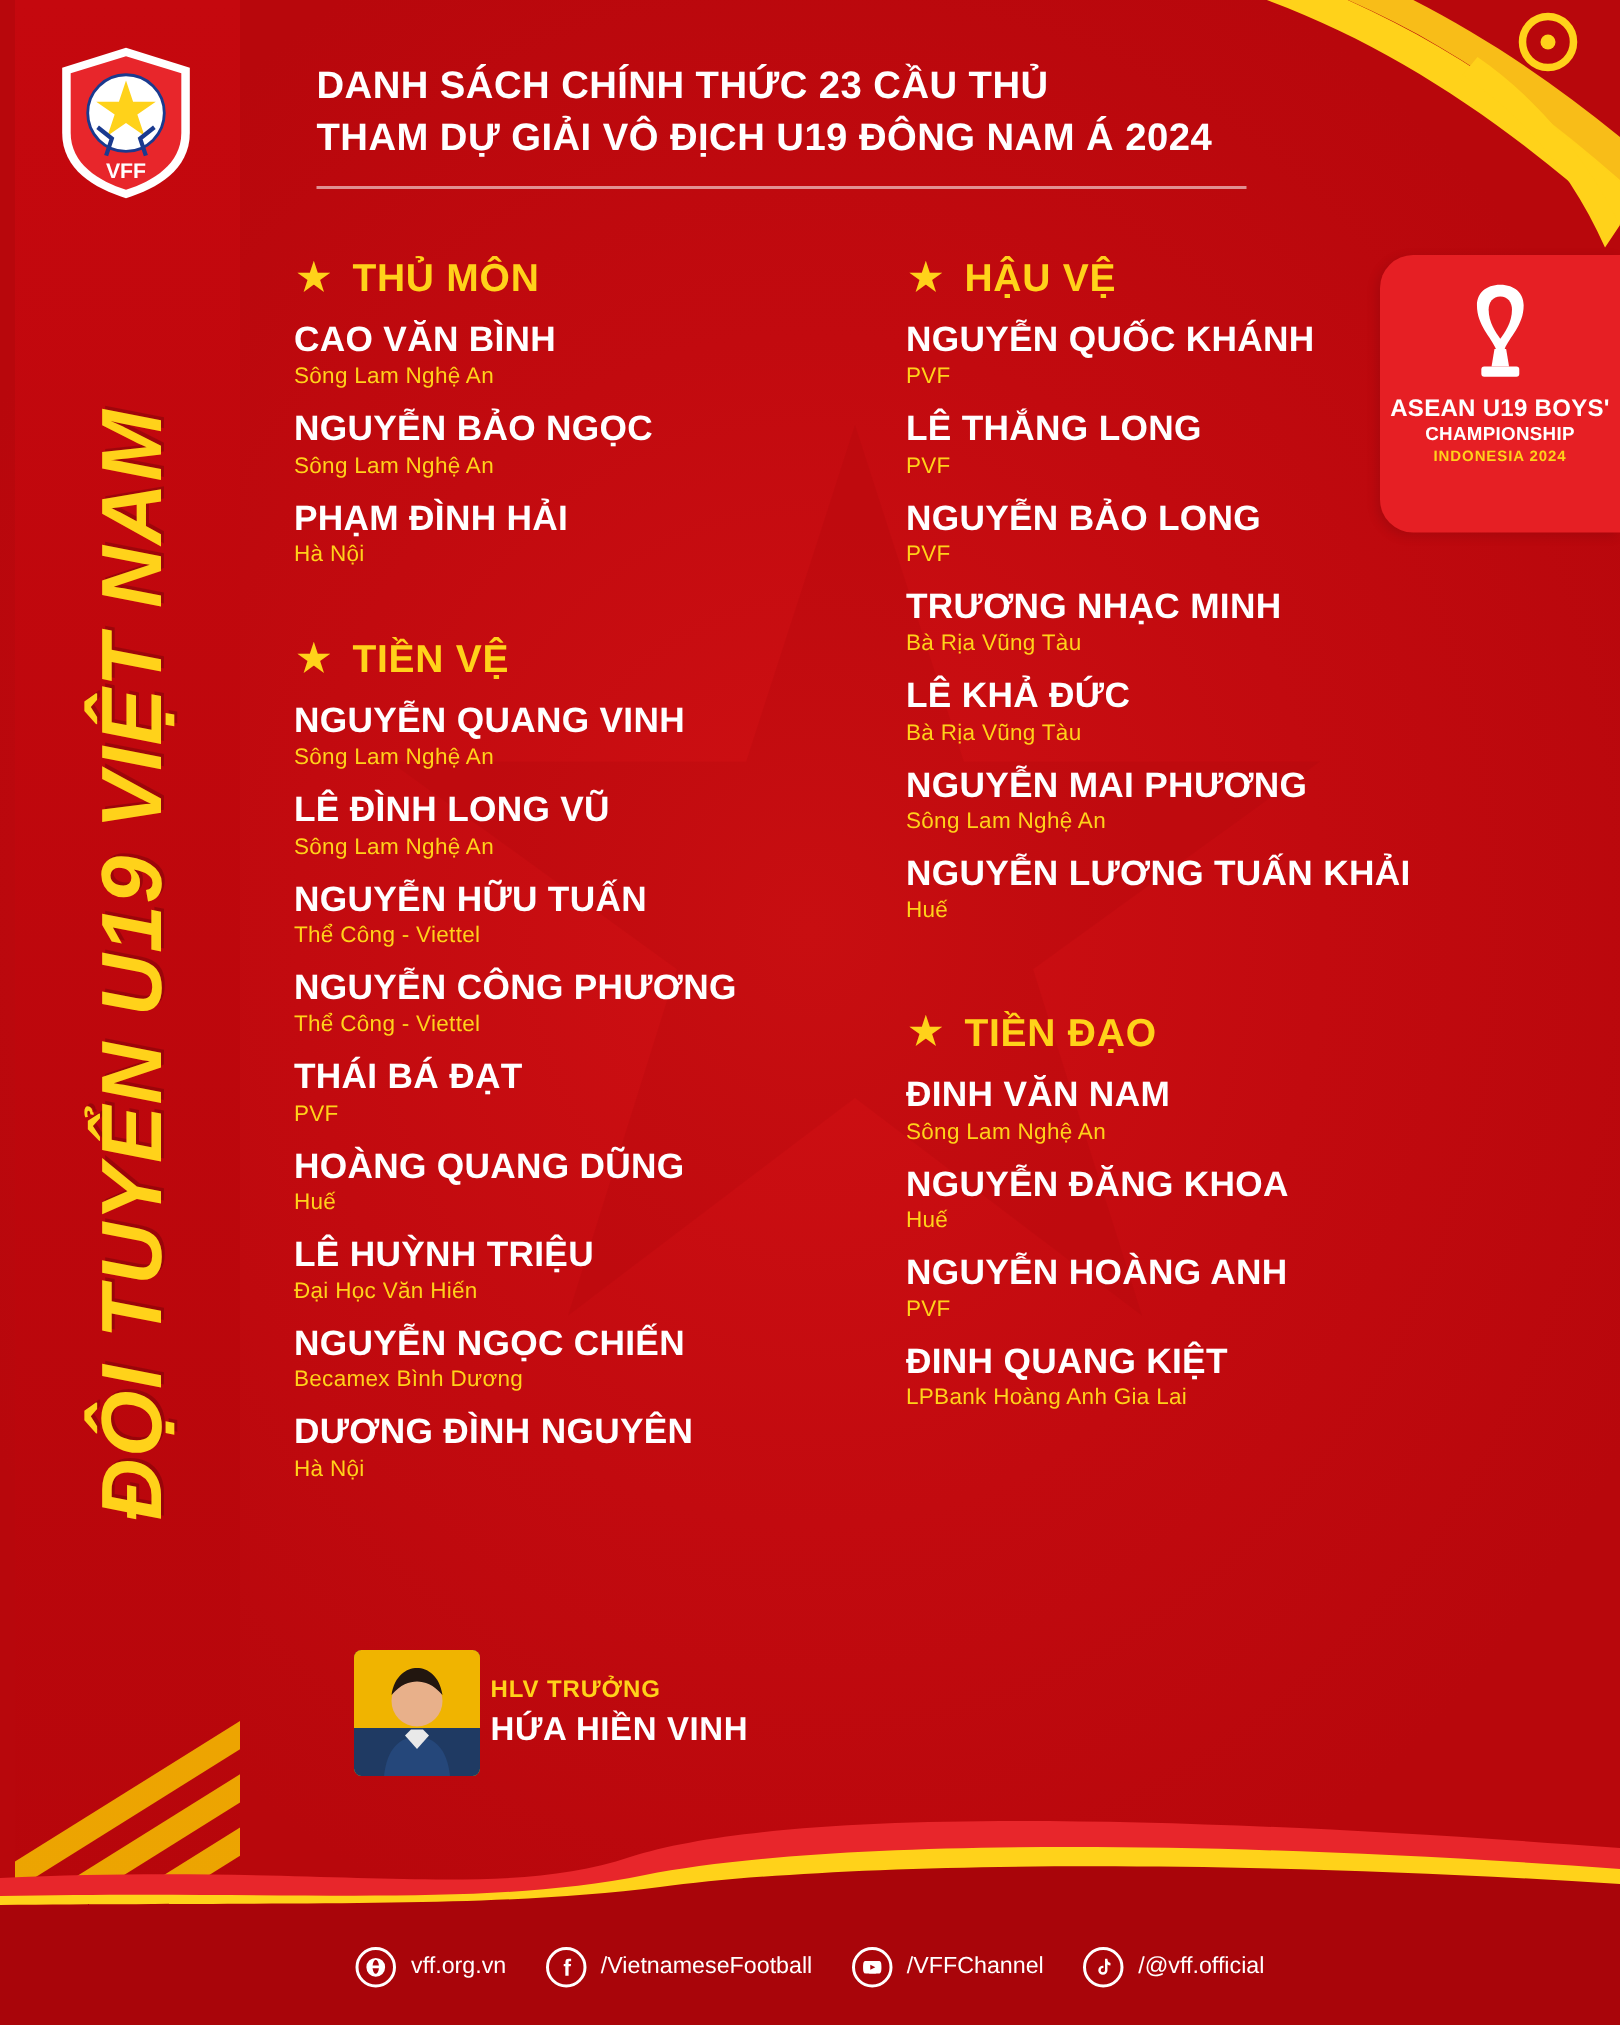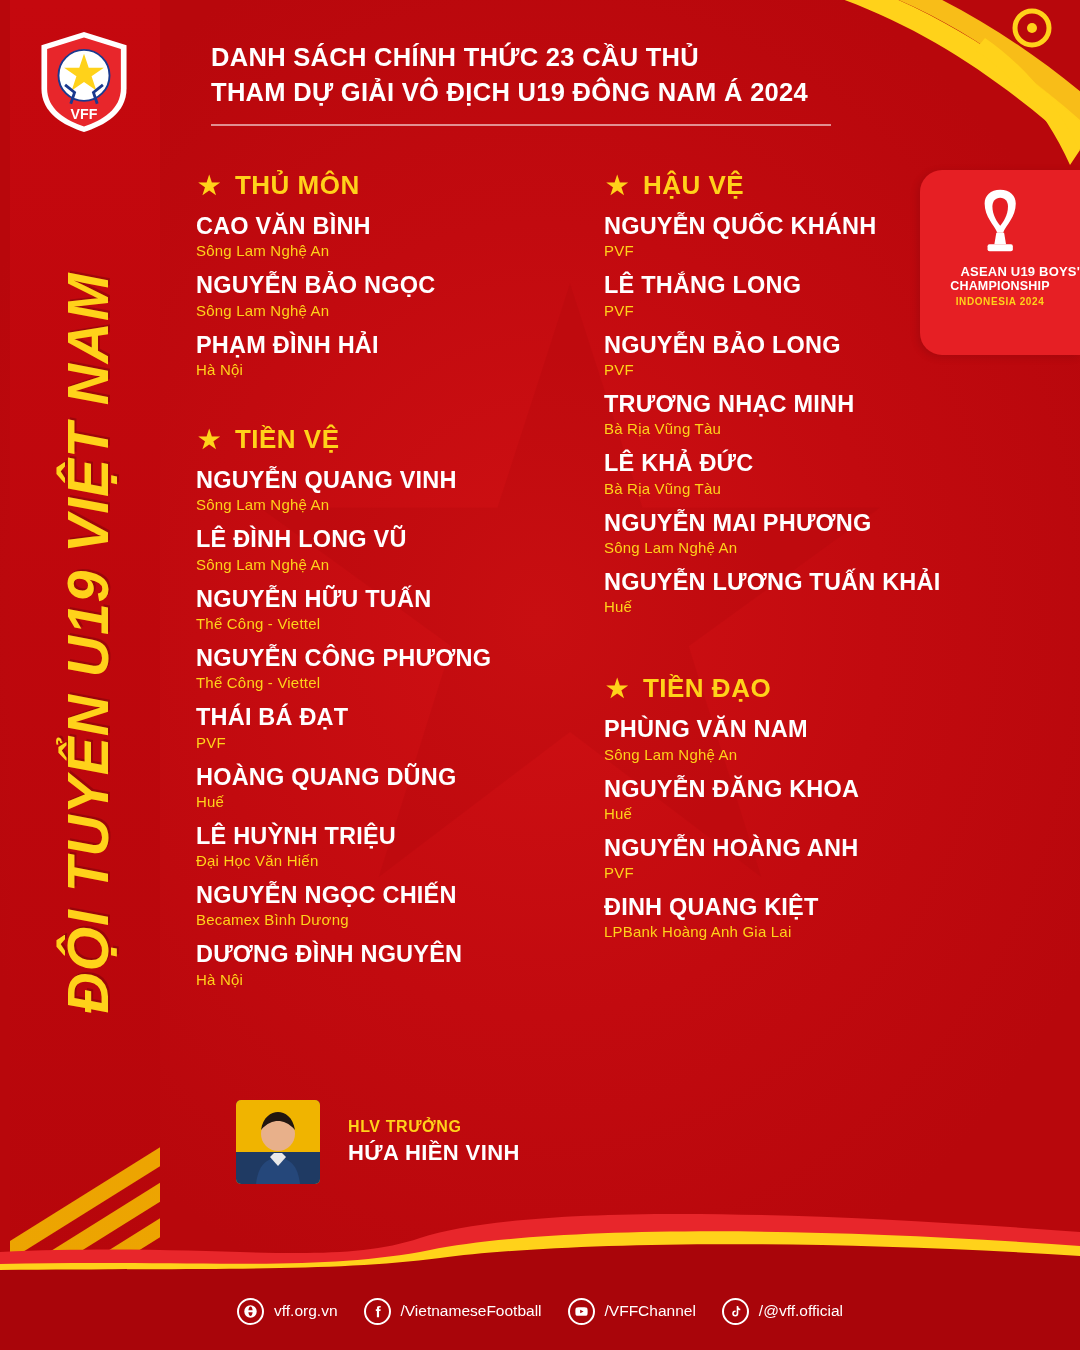--- a/index.html
+++ b/index.html
@@ -66,21 +66,21 @@
   .badge {
     position: absolute; right: 0px; top: 170px;
     width: 160px; height: 185px;
     background: #e61f24;
     border-radius: 22px 0 0 22px;
     color: #fff; text-align: center;
     padding-top: 14px;
     box-shadow: -2px 2px 8px rgba(0,0,0,.12);
   }
   .badge .trophy { height: 74px; display:block; margin: 0 auto 6px; }
-  .badge .b1 { font-size: 13px; font-weight: 800; letter-spacing: .2px; text-align: right; }
+  .badge .b1 { font-size: 16px; font-weight: 800; letter-spacing: .2px; }
   .badge .b2 { font-size: 12.5px; font-weight: 800; letter-spacing: .2px; }
   .badge .b3 { font-size: 10px; font-weight: 700; color: #ffd21a; margin-top: 3px; letter-spacing: .6px; }
 
   
   .header { position: absolute; left: 211px; top: 40px; width: 660px; }
   .header .line {
     color: #ffffff;
     font-size: 25.5px;
     font-weight: 700;
     letter-spacing: .3px;
@@ -123,21 +123,21 @@
   .coach { position: absolute; left: 236px; top: 1100px; display: flex; align-items: center; }
   .coach-photo {
     width: 84px; height: 84px;
     border-radius: 5px;
     overflow: hidden;
     background: #2c3f63;
     position: relative;
     flex: none;
   }
   .coach-photo svg { width: 100%; height: 100%; display: block; }
-  .coach-text { margin-left: 28px; }
+  .coach-text { margin-left: 7px; }
   .coach-role { color: #ffd21a; font-size: 16px; font-weight: 700; letter-spacing: .6px; }
   .coach-name { color: #ffffff; font-size: 22px; font-weight: 700; margin-top: 4px; letter-spacing: .4px; }
 
   
   .bottom-wave { position: absolute; left: 0; bottom: 78px; width: 1080px; height: 70px; overflow: hidden; }
   .bottom-wave svg { width: 100%; height: 100%; display: block; }
   .footer {
     position: absolute; left: 0; bottom: 0; width: 1080px; height: 78px;
     background: #a9050a;
     display: flex; align-items: center; justify-content: center;
@@ -317,21 +317,21 @@
           <div class="pclub">Huế</div>
         </div>
       </div>
 
       <div class="group" style="margin-top:58px;">
         <div class="group-title">
           <span class="star">★</span>
           <span>TIỀN ĐẠO</span>
         </div>
         <div class="player">
-          <div class="pname">PHÙNG VĂN NAM</div>
+          <div class="pname">ĐINH VĂN NAM</div>
           <div class="pclub">Sông Lam Nghệ An</div>
         </div>
         <div class="player">
           <div class="pname">NGUYỄN ĐĂNG KHOA</div>
           <div class="pclub">Huế</div>
         </div>
         <div class="player">
           <div class="pname">NGUYỄN HOÀNG ANH</div>
           <div class="pclub">PVF</div>
         </div>

